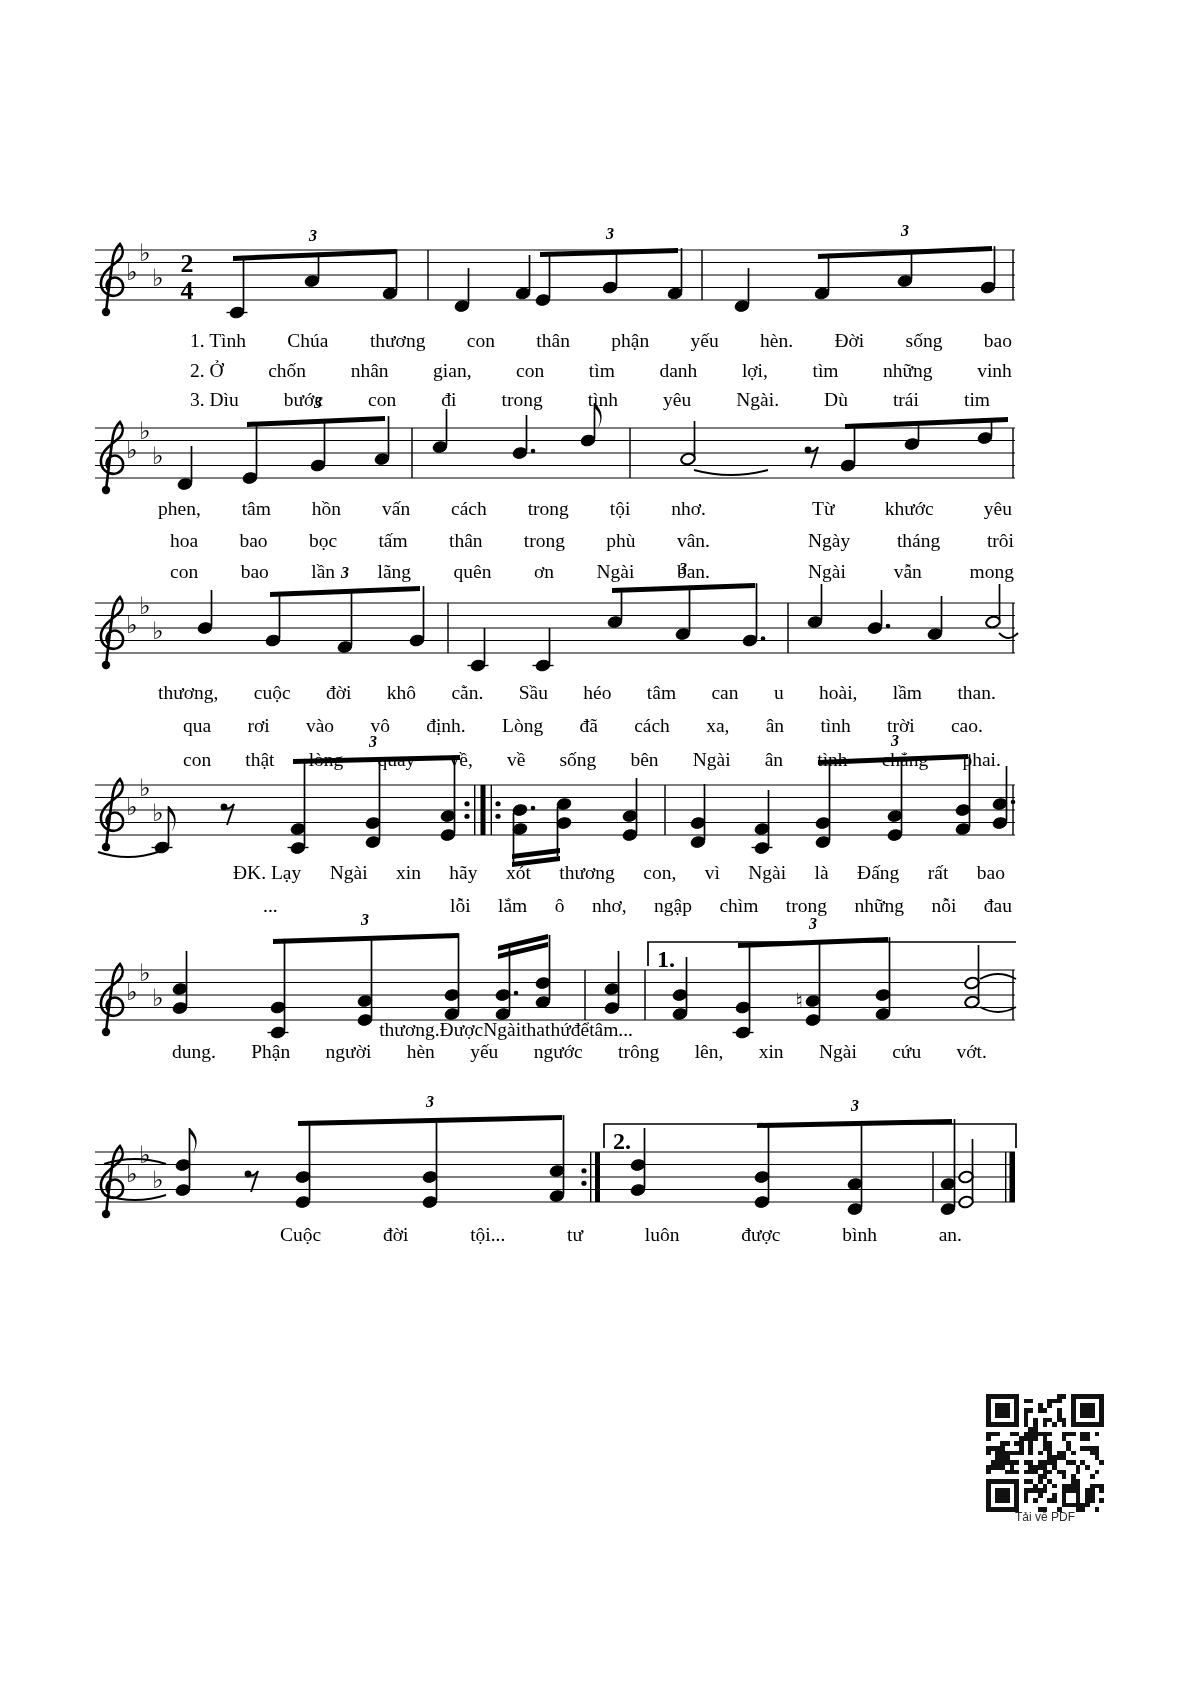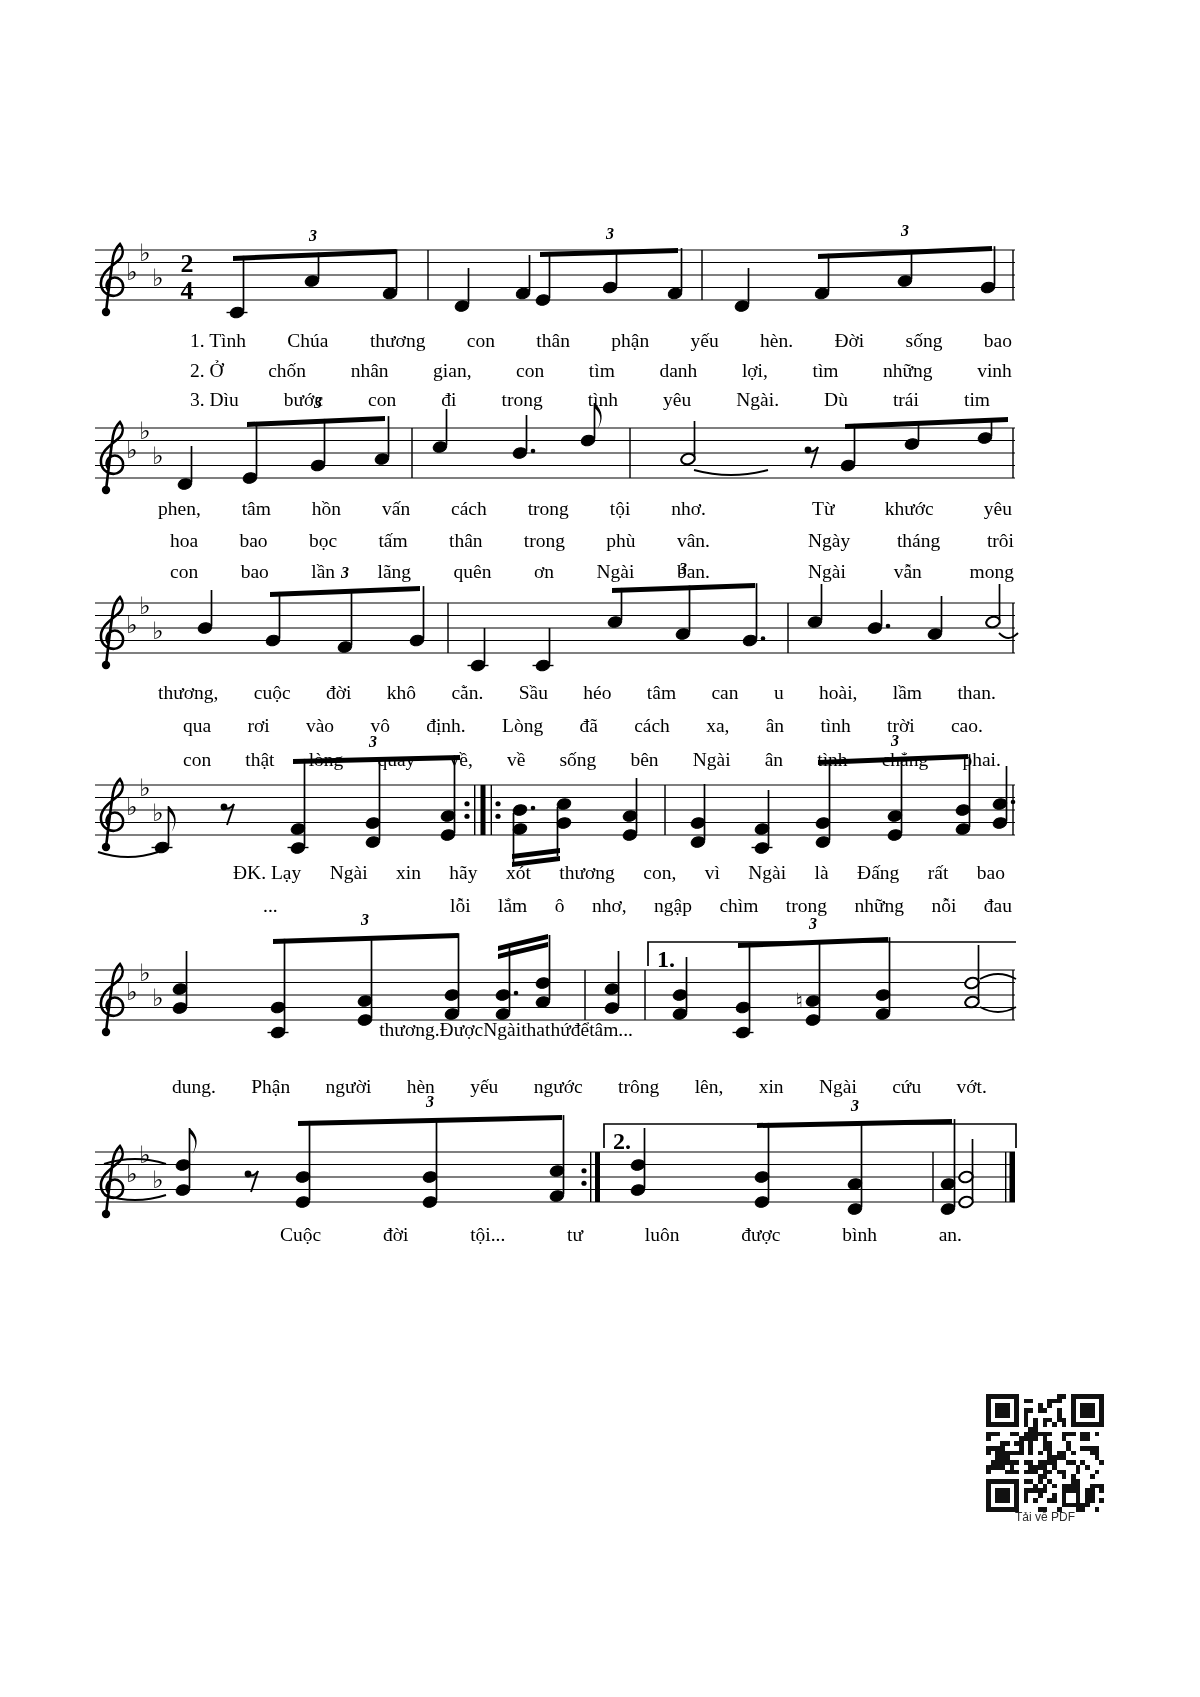--- a/index.html
+++ b/index.html
@@ -675,21 +675,21 @@
         <span>lắm</span>
         <span>ô</span>
         <span>nhơ,</span>
         <span>ngập</span>
         <span>chìm</span>
         <span>trong</span>
         <span>những</span>
         <span>nỗi</span>
         <span>đau</span>
       </div>
-      <div class="lyric-seg" style="left: 172px; top: 1074px; width: 815px;">
+      <div class="lyric-seg" style="left: 172px; top: 1039px; width: 815px;">
         <span>dung.</span>
         <span>Phận</span>
         <span>người</span>
         <span>hèn</span>
         <span>yếu</span>
         <span>ngước</span>
         <span>trông</span>
         <span>lên,</span>
         <span>xin</span>
         <span>Ngài</span>

